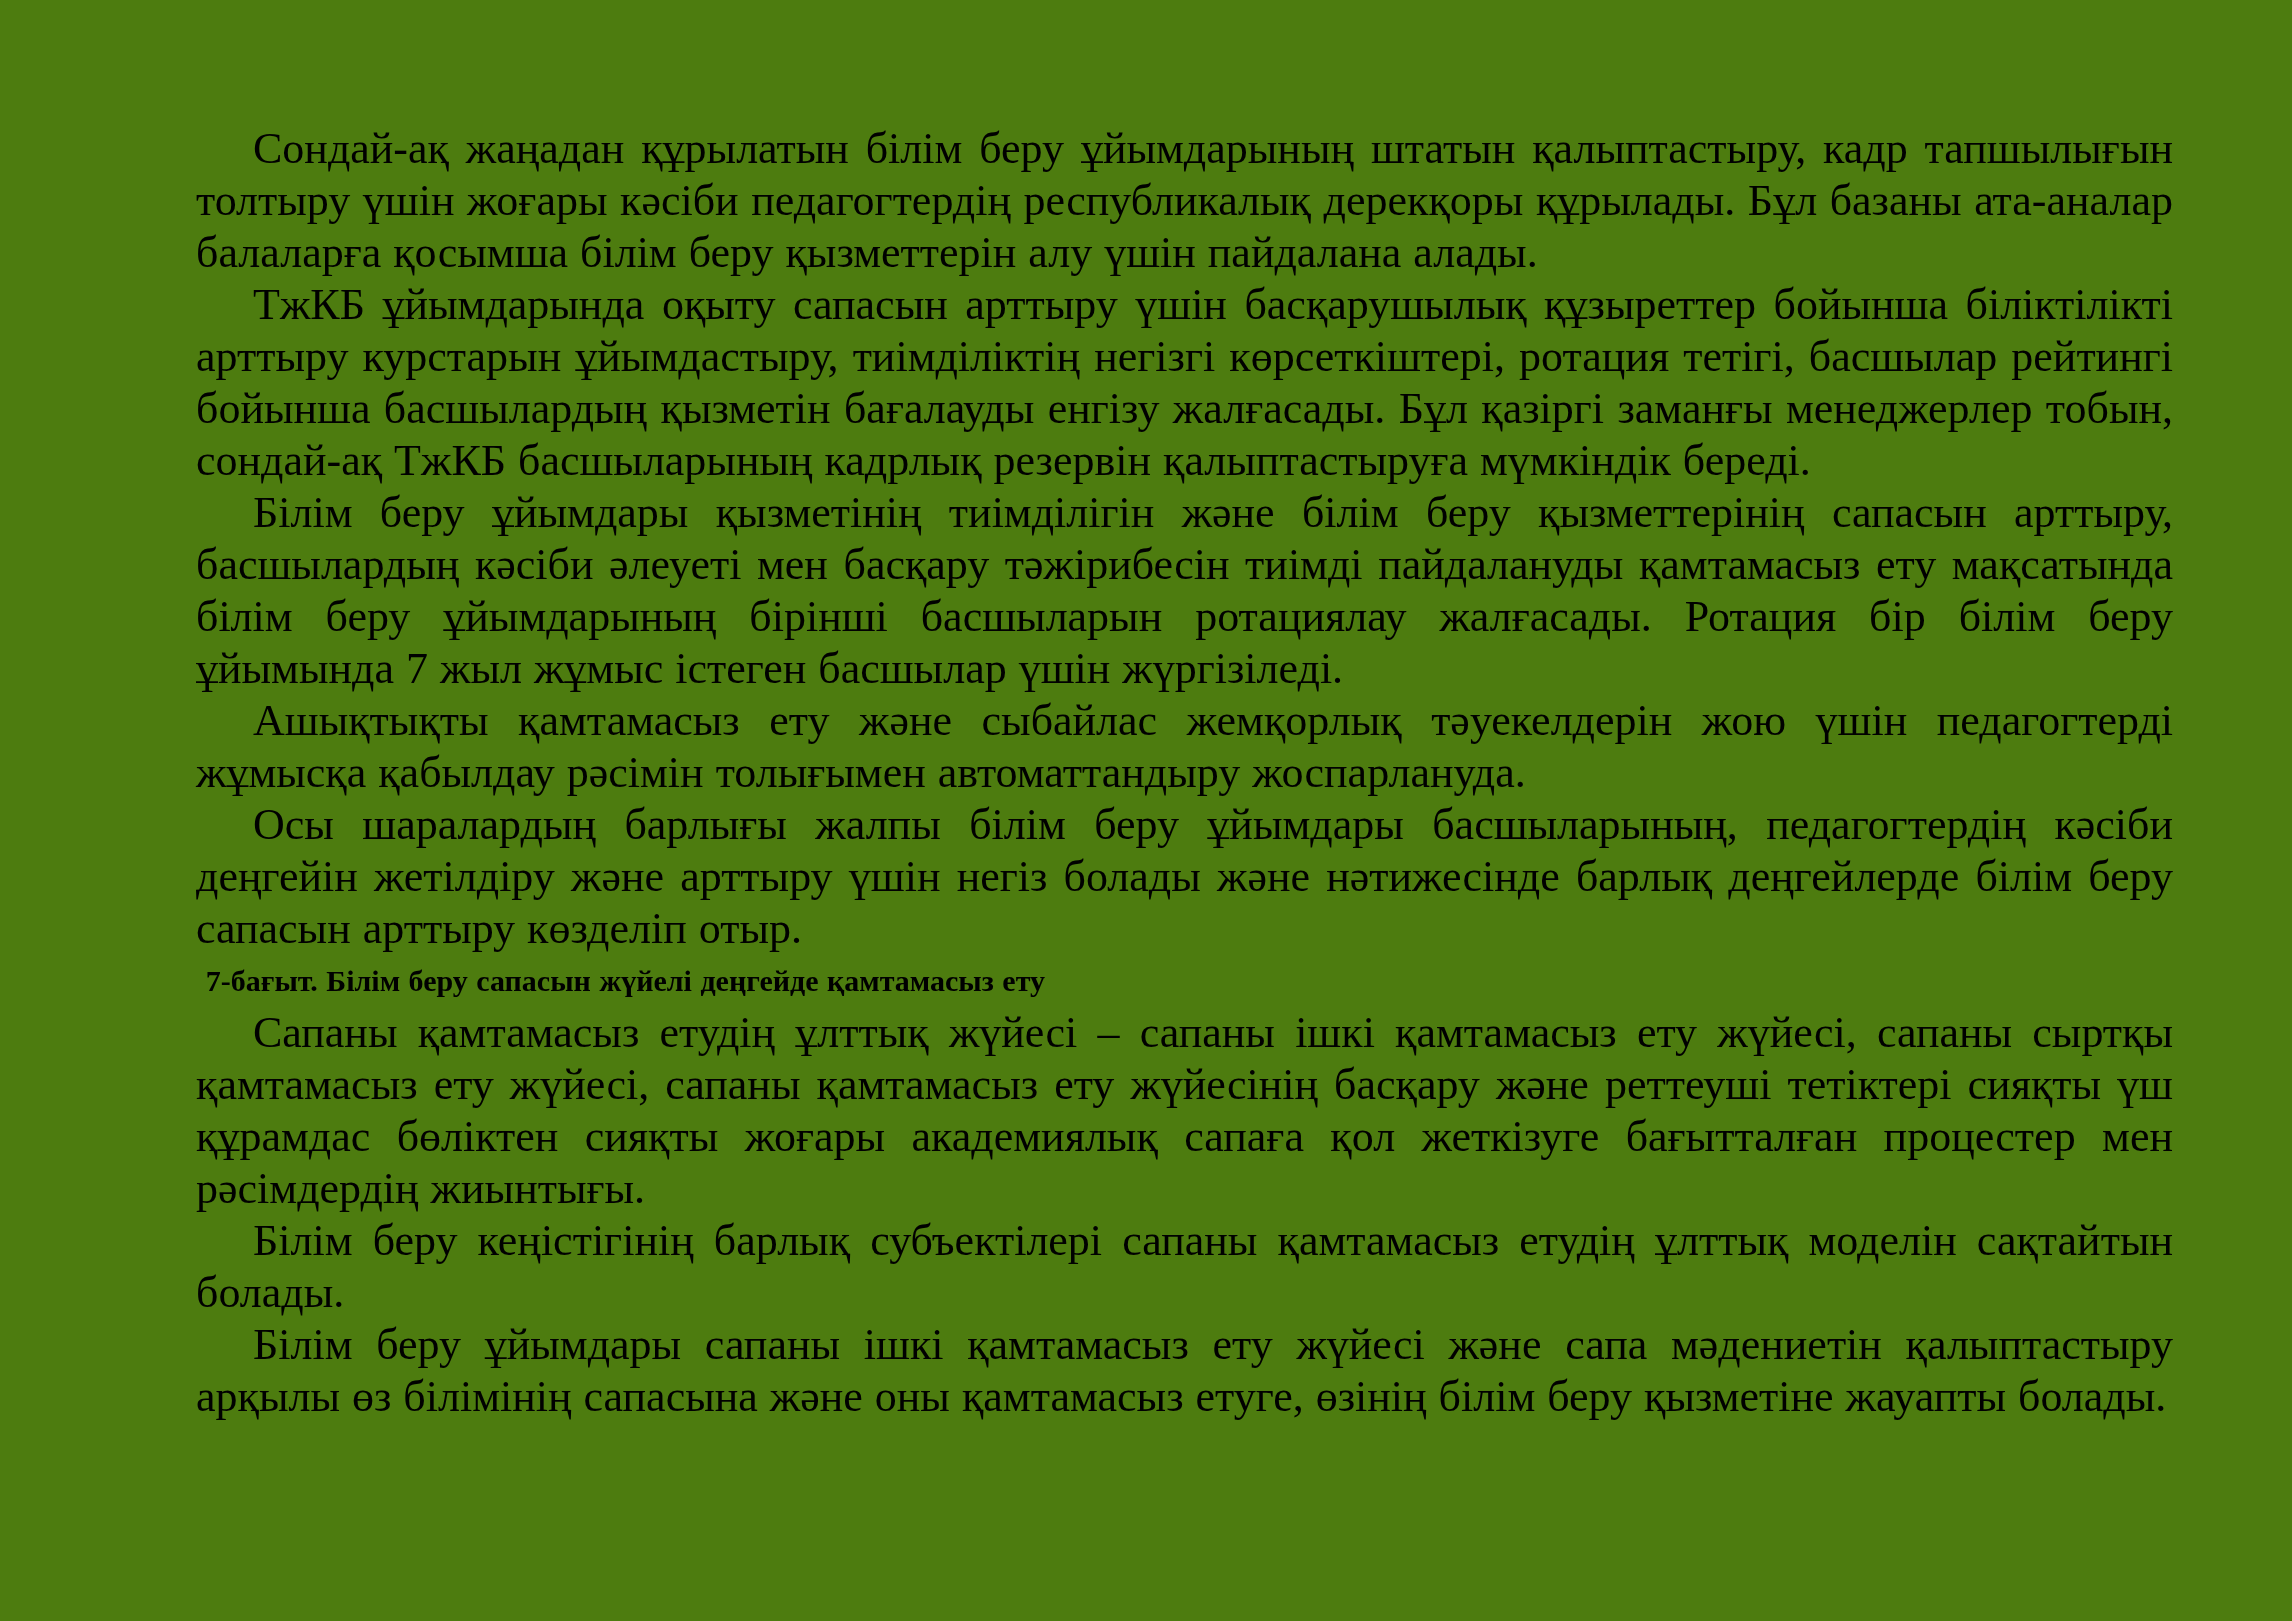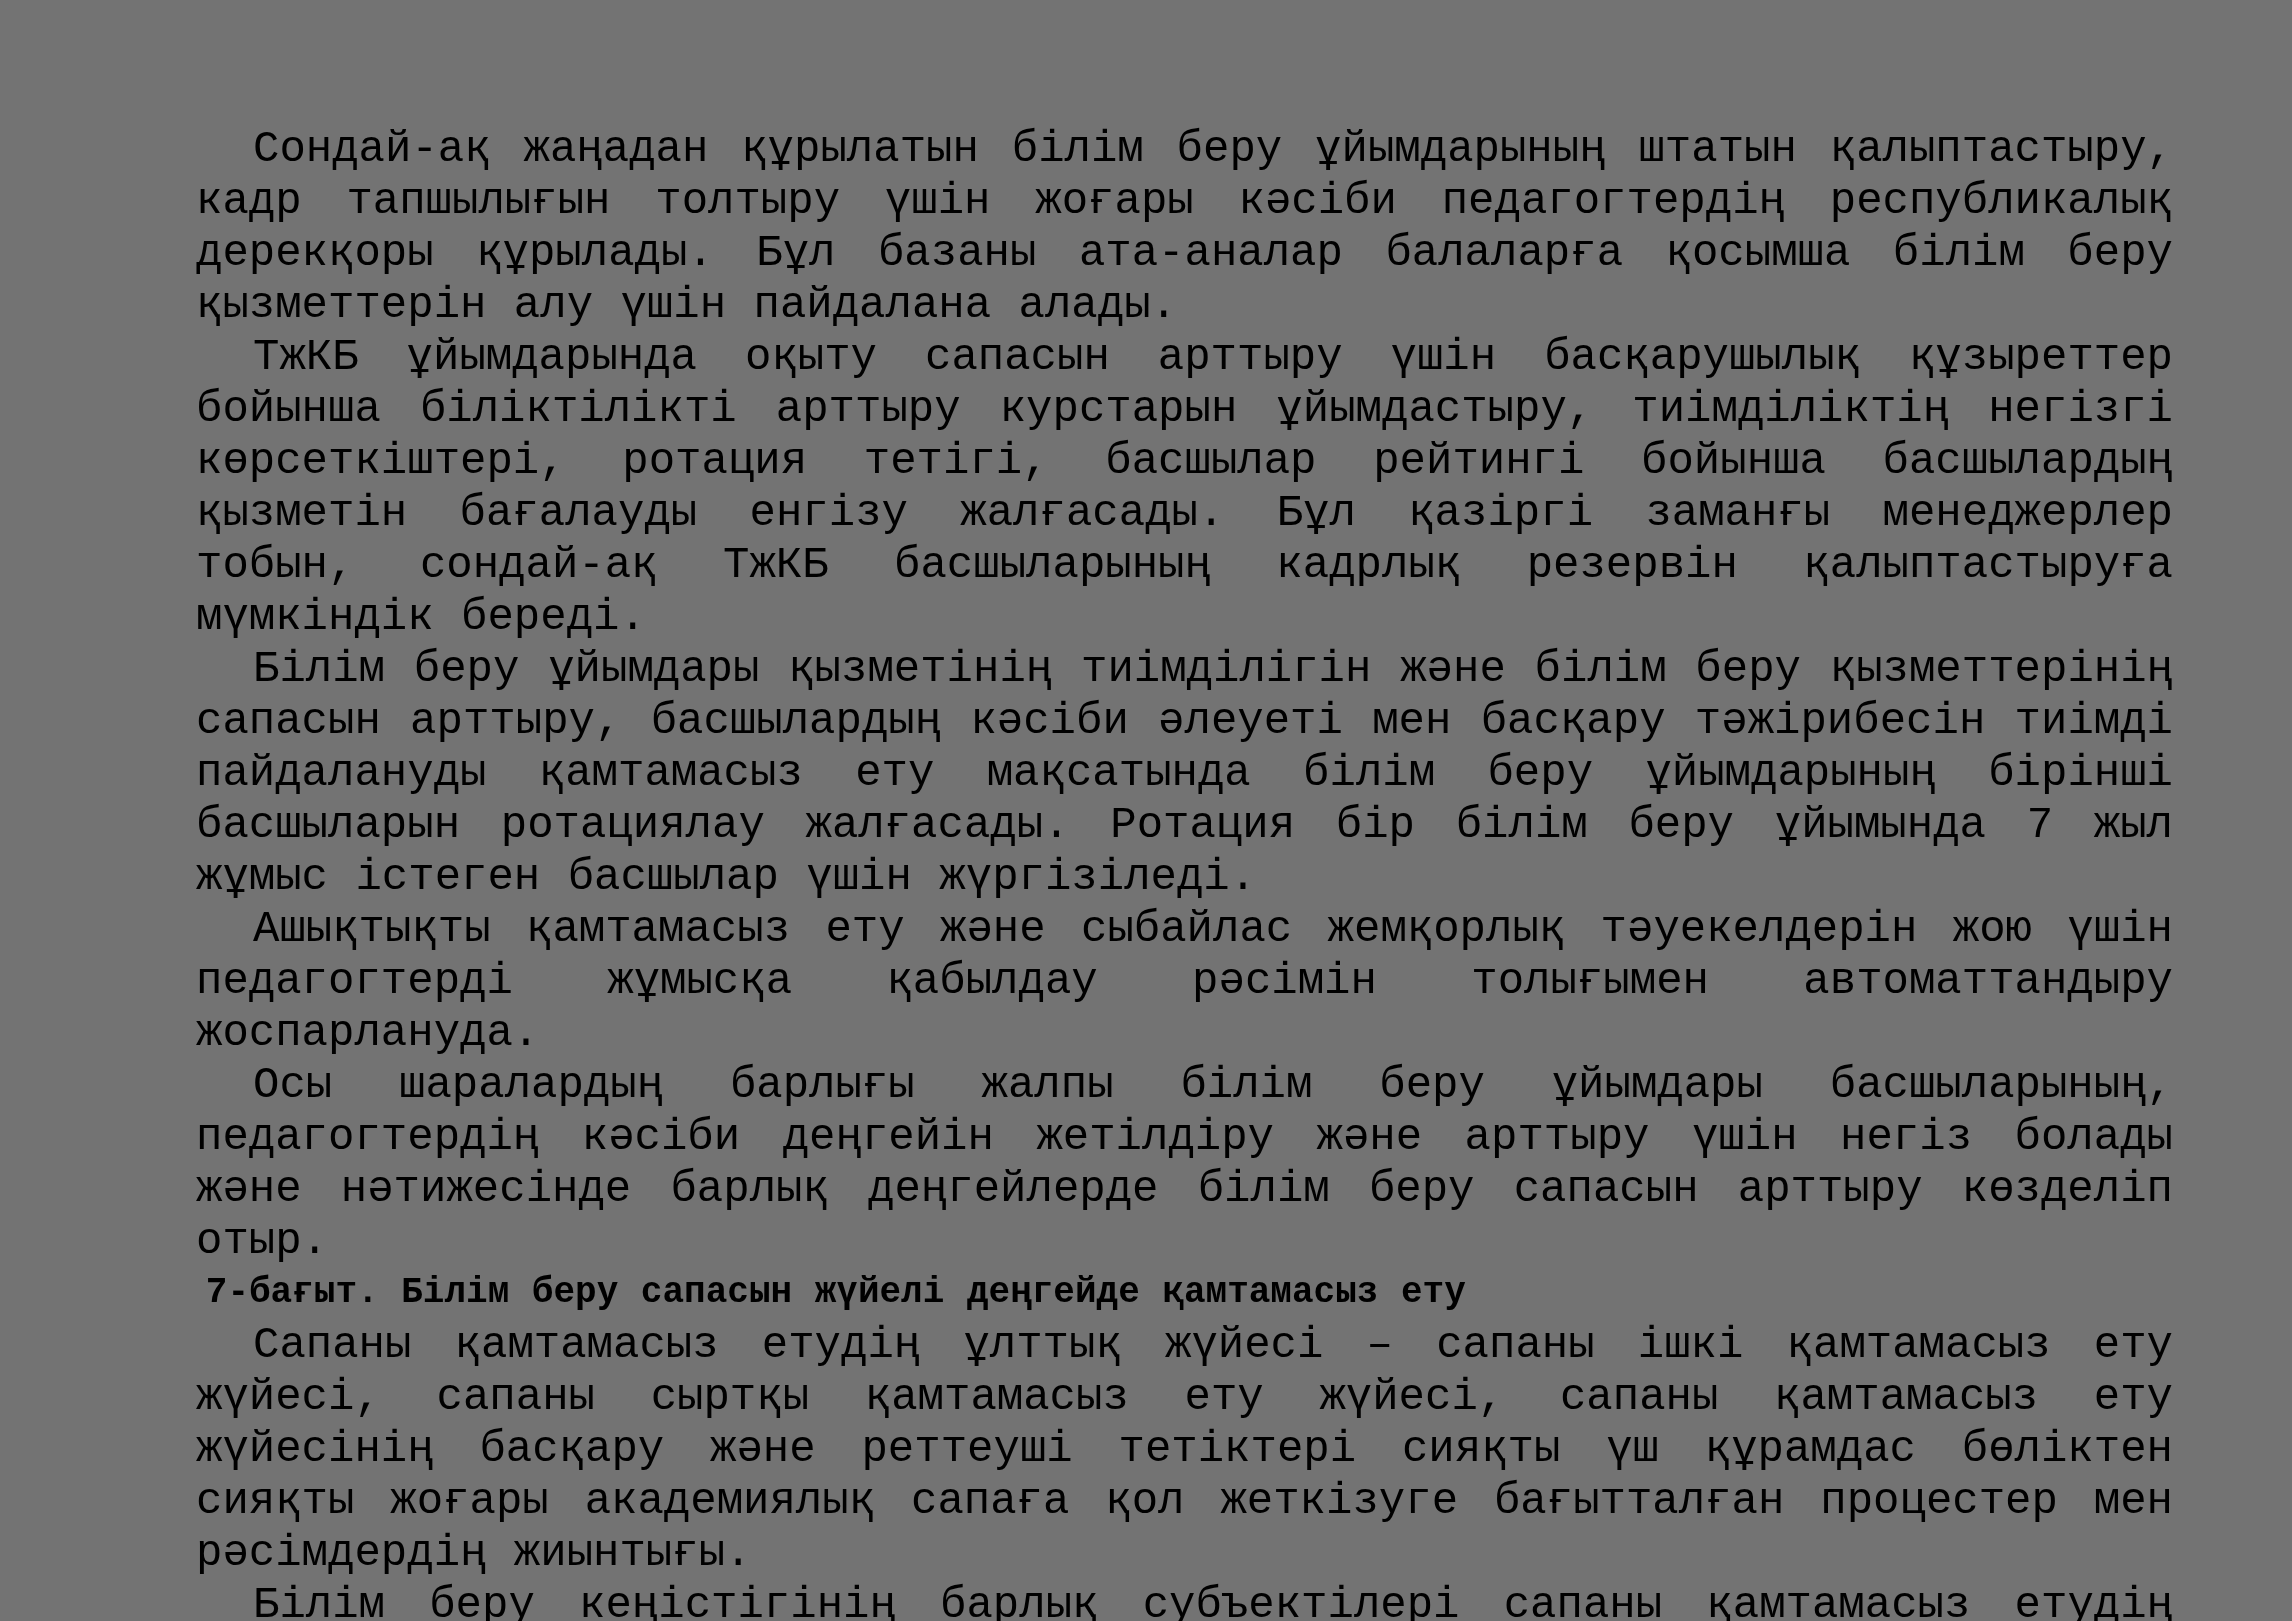--- a/index.html
+++ b/index.html
@@ -2,36 +2,36 @@
 <html><head>
 <meta charset="utf-8">
 <style>
   html, body { margin: 0; padding: 0; background: #ffffff; }
   body { width: 2293px; height: 1621px; overflow: hidden; }
   .page {
     box-sizing: border-box;
     width: 2293px;
     height: 1621px;
     padding: 123px 120px 0 196px;
-    background: #737373;
+    background: #4d7c0f;
     color: #000000;
-    font-family: Liberation Mono, monospace;
+    font-family: Liberation Serif, serif;
     font-size: 44px;
     line-height: 52px;
   }
   .page p {
     margin: 0;
     padding: 0;
     text-align: justify;
     text-indent: 57px;
     word-spacing: 1px;
   }
   .page p.section-heading {
     font-weight: bold;
-    font-size: 36px;
+    font-size: 30px;
     line-height: 52px;
     text-align: left;
     text-indent: 9.8px;
   }
 </style>
 </head>
 <body>
 
 <div class="page">
   <p>Сондай-ақ жаңадан құрылатын білім беру ұйымдарының штатын қалыптастыру, кадр тапшылығын толтыру үшін жоғары кәсіби педагогтердің республикалық дерекқоры құрылады. Бұл базаны ата-аналар балаларға қосымша білім беру қызметтерін алу үшін пайдалана алады.</p>

